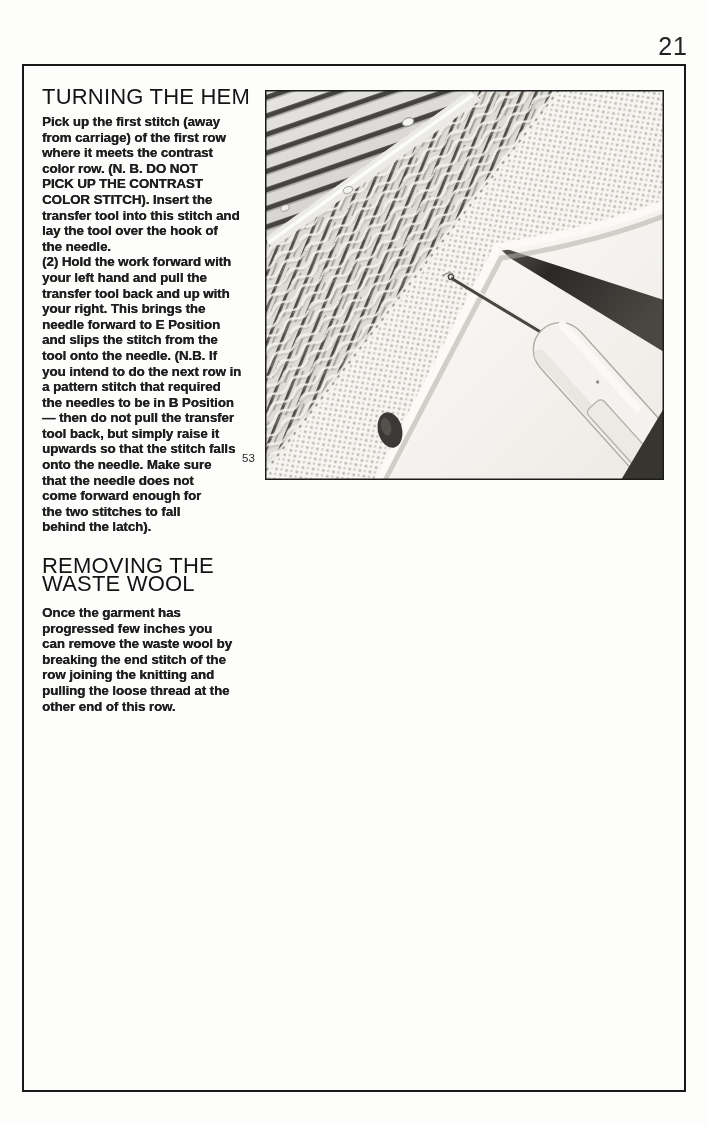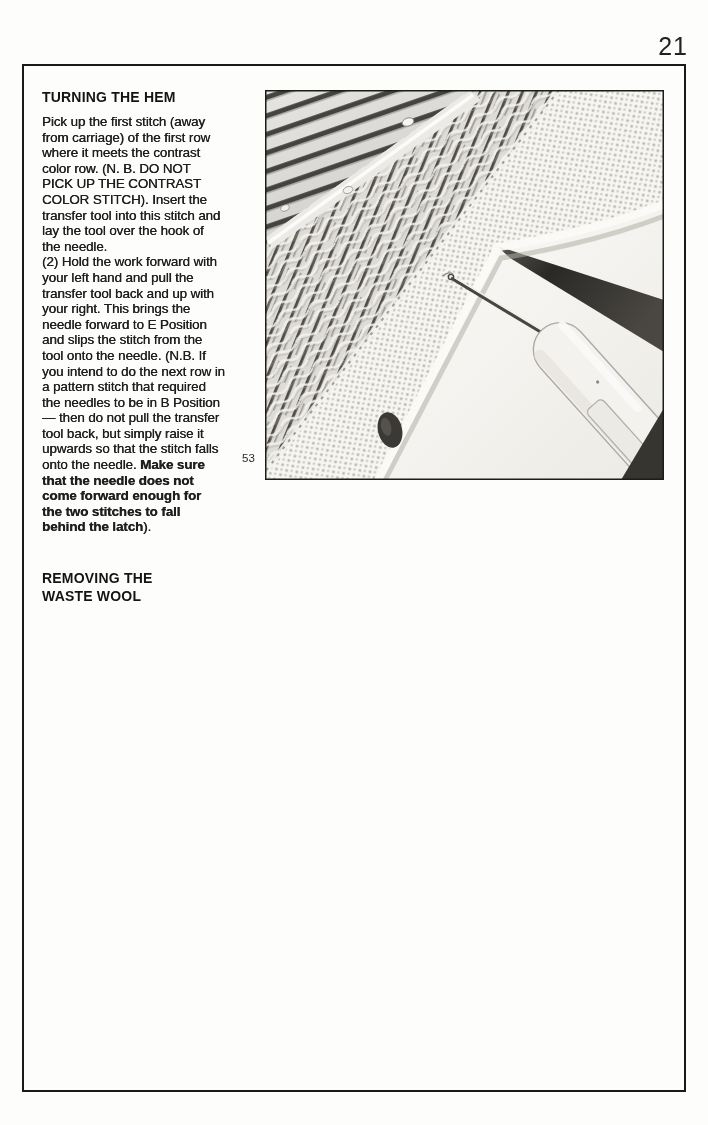--- a/index.html
+++ b/index.html
@@ -19,30 +19,31 @@
   .frame {
     position: absolute; left: 22px; top: 64px;
     width: 664px; height: 1028px;
     border: 2px solid #191919;
     background: #fdfdfc;
   }
   .text-col {
     position: absolute; left: 18px; top: 22px; width: 232px;
   }
   h1, h2 {
-    font-size: 14px; font-weight: bold; color: #141414;
+    font-size: 22px; font-weight: normal; color: #141414;
     letter-spacing: 0.2px; line-height: 18px;
   }
   h1 { margin-bottom: 8px; }
-  h2 { margin-top: 34px; margin-bottom: 12px; white-space: pre-line; }
+  h2 { margin-top: 22px; margin-bottom: 12px; white-space: pre-line; }
   p.body {
     font-size: 13.4px; line-height: 15.6px;
     letter-spacing: -0.1px;
     white-space: pre-line;
     text-shadow: 0.3px 0 0 currentColor;
+    font-weight: bold;
   }
   p.gap-before { margin-top: 33px; }
   .figure {
     position: absolute; left: 241px; top: 24px;
     width: 399px; height: 390px;
   }
   .figure svg { display: block; }
   .figure-caption {
     position: absolute; left: 218px; top: 386px;
     font-size: 11.5px; color: #2a2a2a;
@@ -81,20 +82,27 @@
 — then do not pull the transfer
 tool back, but simply raise it
 upwards so that the stitch falls
 onto the needle. </span><b>Make sure
 that the needle does not
 come forward enough for
 the two stitches to fall
 behind the latch</b><span>).</span></p>
       <h2>REMOVING THE
 WASTE WOOL</h2>
+      <p class="body">Once the garment has
+progressed few inches you
+can remove the waste wool by
+breaking the end stitch of the
+row joining the knitting and
+pulling the loose thread at the
+other end of this row.</p>
     </div>
 
     <figure class="figure">
       <svg width="399" height="390" viewBox="0 0 399 390" role="img">
         <defs>
           <linearGradient id="tableGrad" x1="0" y1="0" x2="1" y2="1">
             <stop offset="0" stop-color="#f3f2ee"></stop>
             <stop offset="0.55" stop-color="#f6f5f1"></stop>
             <stop offset="1" stop-color="#eceae5"></stop>
           </linearGradient>

